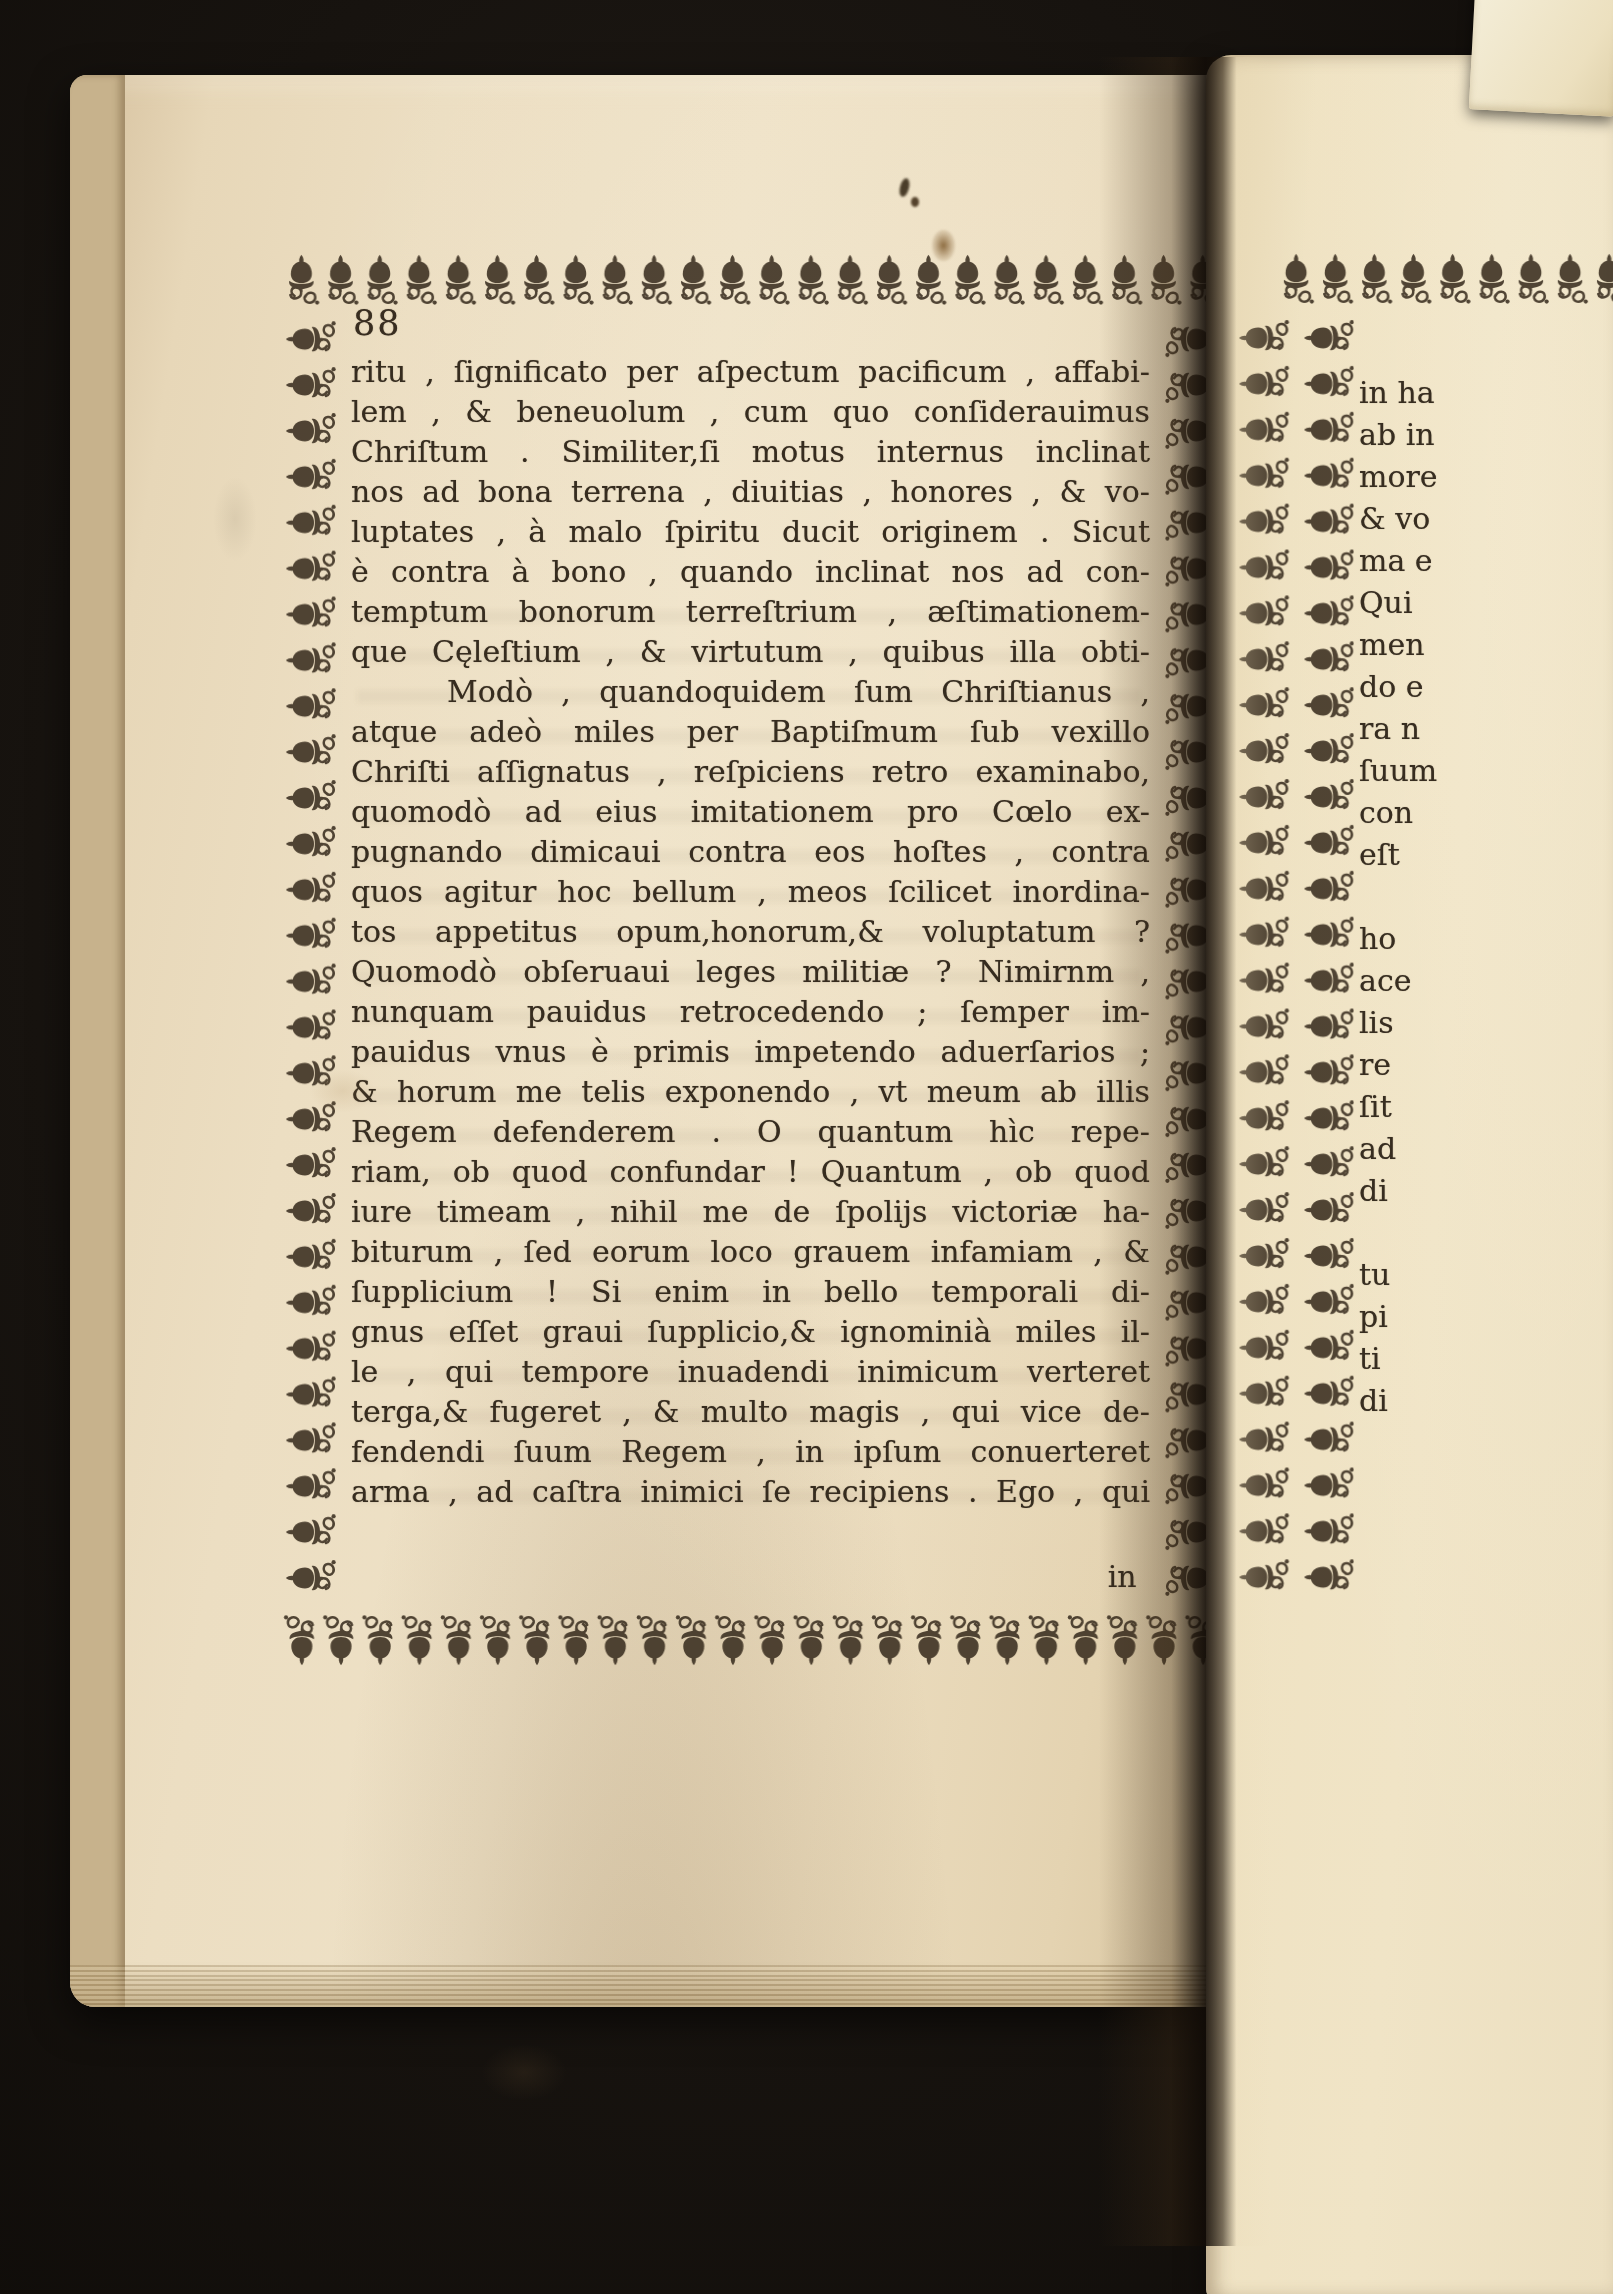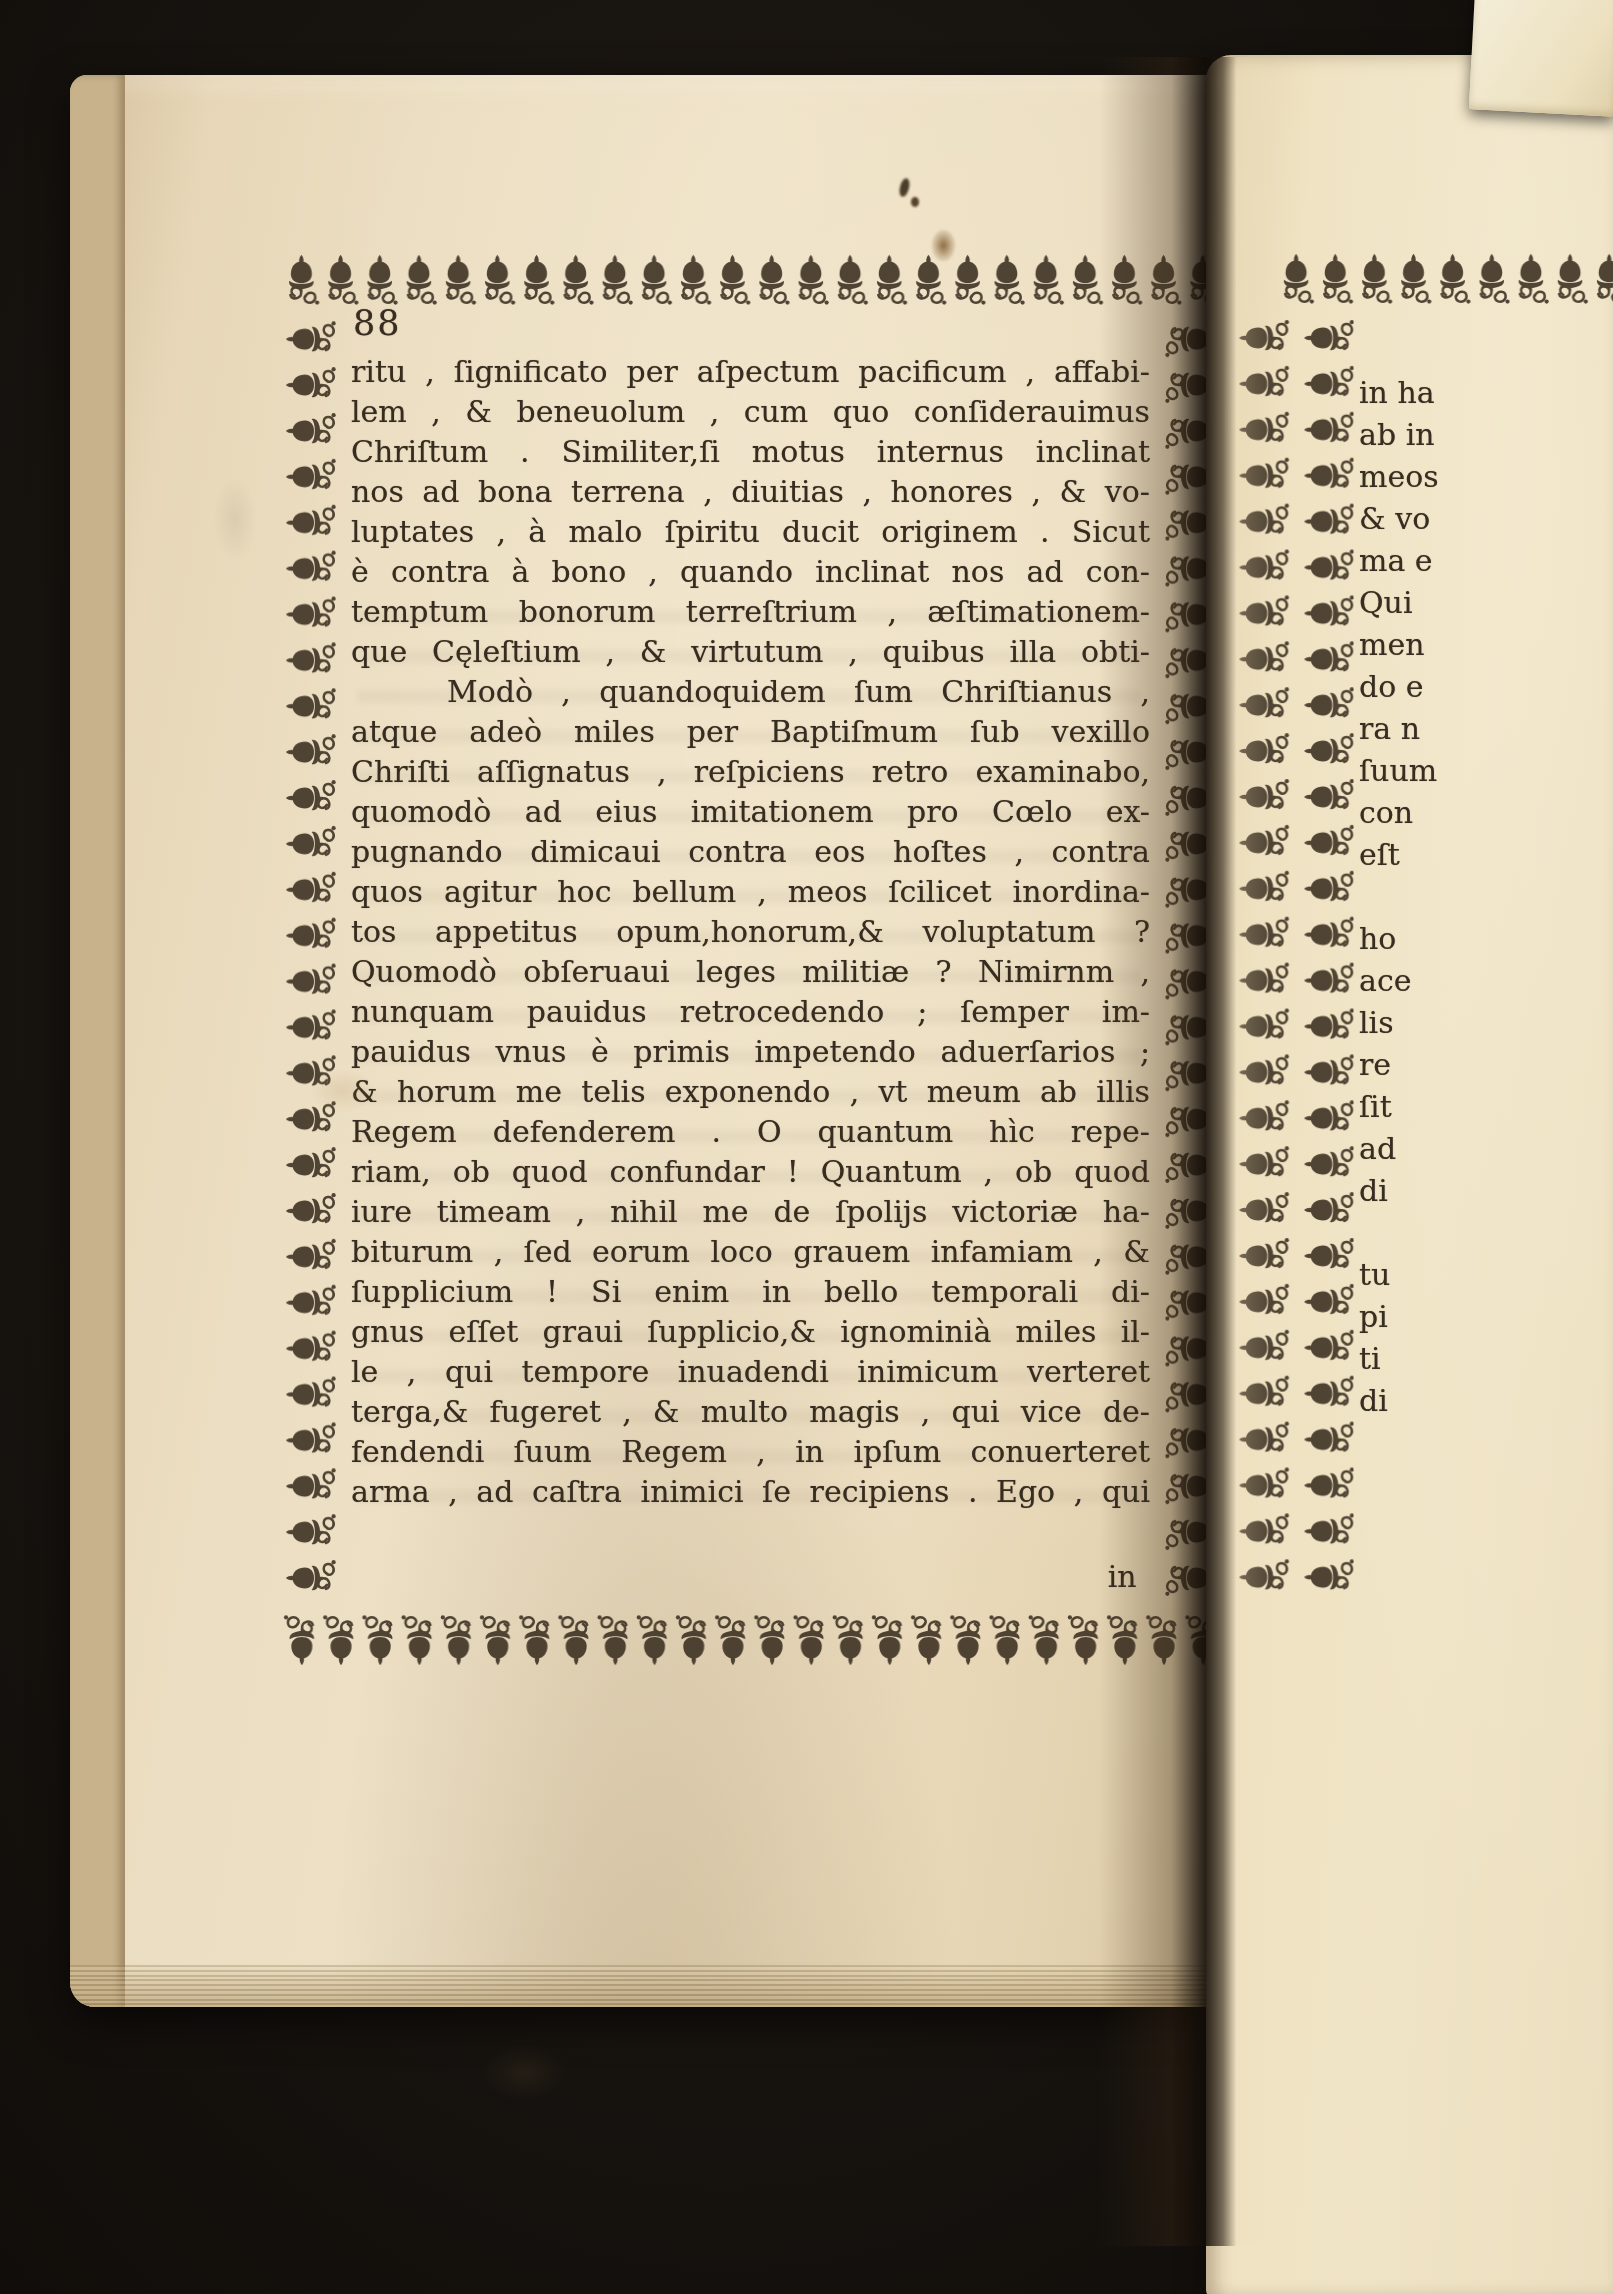--- a/index.html
+++ b/index.html
@@ -206,21 +206,21 @@
     <svg class="b rb-top" viewBox="0 0 352 68" width="336" height="65">
         <rect width="100%" height="100%" fill="url(#p-top)"></rect>
       </svg>
     <svg class="b rb-col" viewBox="0 0 124 1348" width="119" height="1289">
         <rect width="100%" height="100%" fill="url(#p-left)"></rect>
       </svg>
     <div class="fragments">
 
     <div class="frag-line">in ha</div>
         <div class="frag-line">ab in</div>
-        <div class="frag-line">meos</div>
+        <div class="frag-line">more</div>
         <div class="frag-line">&amp; vo</div>
         <div class="frag-line">ma e</div>
         <div class="frag-line">Qui</div>
         <div class="frag-line">men</div>
         <div class="frag-line">do e</div>
         <div class="frag-line">ra n</div>
         <div class="frag-line">ſuum</div>
         <div class="frag-line">con</div>
         <div class="frag-line">eſt</div>
         <div class="frag-line"></div>

